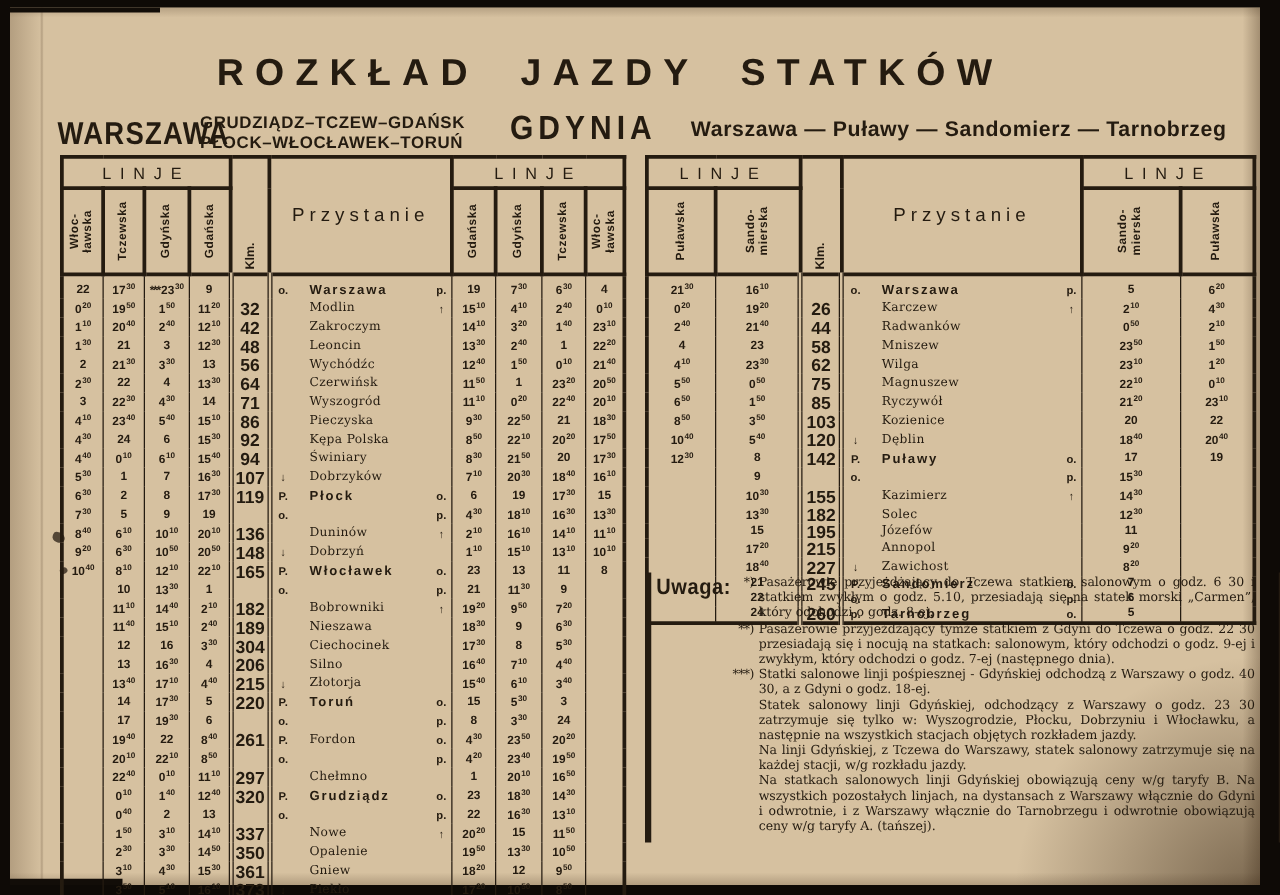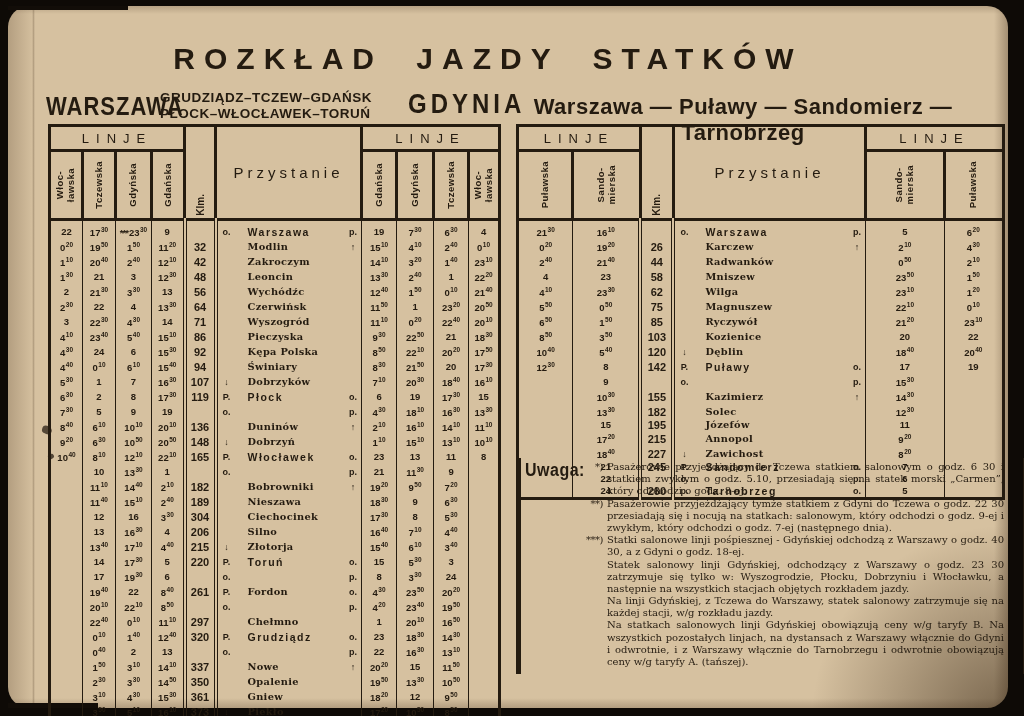--- a/index.html
+++ b/index.html
@@ -3,53 +3,53 @@
 <meta charset="utf-8">
 <style>
   html,body{margin:0;padding:0;}
   body{width:1024px;height:716px;position:relative;background:#0e0a06;font-family:"Liberation Sans",sans-serif;overflow:hidden;}
   .page{position:absolute;left:8px;top:6px;width:1000px;height:702px;background:
     radial-gradient(circle at 100% 102%, rgba(55,38,20,.6), rgba(55,38,20,0) 16%),
     linear-gradient(90deg, rgba(90,68,45,.28), rgba(0,0,0,0) 26px),
     linear-gradient(270deg, rgba(70,50,30,.35), rgba(0,0,0,0) 14px),
     linear-gradient(180deg, rgba(70,50,30,.22), rgba(0,0,0,0) 8px),
     linear-gradient(0deg, rgba(70,50,30,.25), rgba(0,0,0,0) 10px),
-    #d6c1a0; border-radius: 21px;}
+    #d6c1a0;}
   .crease{position:absolute;left:24px;top:0;width:3px;height:702px;background:linear-gradient(90deg,rgba(0,0,0,0),rgba(80,60,40,.25),rgba(0,0,0,0));}
   .stitch{position:absolute;left:34px;top:420px;width:10px;height:8px;background:rgba(40,30,20,.75);border-radius:40% 60% 50% 50%;transform:rotate(20deg);}
   .stitch.s2{top:448px;left:40px;width:6px;height:5px;transform:rotate(-30deg);}
   .edge-bar{position:absolute;background:#120d08;}
   .edge-bar.tl{left:0;top:0;width:120px;height:4px;}
   .edge-bar.bl{left:0;bottom:0;width:90px;height:5px;}
   .title{position:absolute;left:150px;top:36px;width:660px;text-align:center;font-size:30px;font-weight:bold;letter-spacing:9px;word-spacing:16px;color:#241b10;}
   .sub-warszawa{position:absolute;left:38px;top:86px;font-size:22px;font-weight:bold;letter-spacing:1px;color:#241b10;transform:scaleY(1.15);transform-origin:top left;}
   .sub-via{position:absolute;left:152px;top:84px;font-size:13.5px;font-weight:bold;line-height:1.2;letter-spacing:.5px;color:#241b10;}
   .sub-gdynia{position:absolute;left:400px;top:82px;font-size:24px;font-weight:bold;letter-spacing:4px;color:#241b10;transform:scaleY(1.12);transform-origin:top left;}
-  .sub-right{position:absolute;left:494px;top:88px;width:482px;text-align:center;font-size:22px;font-weight:bold;letter-spacing:.5px;color:#241b10;}
+  .sub-right{position:absolute;left:518px;top:88px;width:482px;text-align:center;font-size:17px;font-weight:bold;letter-spacing:.5px;color:#241b10;}
 
   table.tt{position:absolute;border-collapse:collapse;table-layout:fixed;color:#241b10;}
   table.tt, table.tt th{border:3px solid #241b10;}
   #left-table{left:40px;top:118px;width:449px;}
   #right-table{left:508px;top:118px;width:489px;}
   th.linje{font-size:13px;font-weight:normal;letter-spacing:7px;height:22px;border-bottom:4px double #241b10;padding:0;}
   th.rot{height:66px;padding:0;vertical-align:middle;border:1px solid #241b10;border-top:none;}
   th.rot div{writing-mode:vertical-rl;transform:rotate(180deg);margin:0 auto;font-size:9.5px;font-weight:bold;line-height:1.15;white-space:pre-line;letter-spacing:.5px;}
   th.klmhead{padding:0;vertical-align:bottom;}
   th.klmhead div{writing-mode:vertical-rl;transform:rotate(180deg);margin:2px auto;font-size:10px;font-weight:bold;}
   th.przy{font-size:15px;font-weight:normal;letter-spacing:4px;}
   tbody td{height:12px;padding:0;font-size:9.5px;font-weight:bold;text-align:center;line-height:12px;white-space:nowrap;overflow:visible;border-left:1px solid #241b10;}
   tbody td:first-child{border-left:none;}
-  tbody td.klm{border-left:4px double #241b10;border-right:4px double #241b10;font-size:11px;}
+  tbody td.klm{border-left:4px double #241b10;border-right:4px double #241b10;font-size:14px;}
   tbody td.station{text-align:left;border-left:none;}
   tbody tr:first-child td{padding-top:3px;}
   td sup{font-size:6.5px;vertical-align:4px;letter-spacing:0;margin-left:.5px;}
   .ast{letter-spacing:-1px;margin-right:1px;}
   .st-flex{display:flex;align-items:center;height:12px;}
   .st-lm{width:18px;text-align:center;font-size:9px;flex:0 0 18px;}
-  .st-nm{flex:1;padding-left:12px;font-family:"DejaVu Serif",serif;font-weight:bold;font-size:9.8px;letter-spacing:.3px;}
+  .st-nm{flex:1;padding-left:12px;font-family:"DejaVu Serif",serif;font-weight:normal;font-size:9.8px;letter-spacing:.3px;}
   .st-nm.bold{font-family:"Liberation Sans",sans-serif;font-weight:bold;font-size:10.5px;letter-spacing:1.5px;}
   .st-rm{width:16px;text-align:center;font-size:9px;flex:0 0 16px;}
   .arrow{font-size:9px;}
 
   .uwaga{position:absolute;left:508px;top:452px;width:479px;min-height:200px;border-left:5px solid #241b10;border-right:5px solid #241b10;padding:3px 19px 6px 4px;display:flex;color:#241b10;}
   .uwaga-label{flex:0 0 58px;font-size:16px;font-weight:bold;letter-spacing:.5px;transform:scaleY(1.1);transform-origin:top left;}
   .uwaga-notes{flex:1;font-family:"DejaVu Serif",serif;font-size:10px;line-height:1.22;text-align:justify;}
   .note{position:relative;padding-left:22px;}
   .note .marker{position:absolute;left:-2px;top:0;width:20px;text-align:right;letter-spacing:-.5px;}
 </style>

